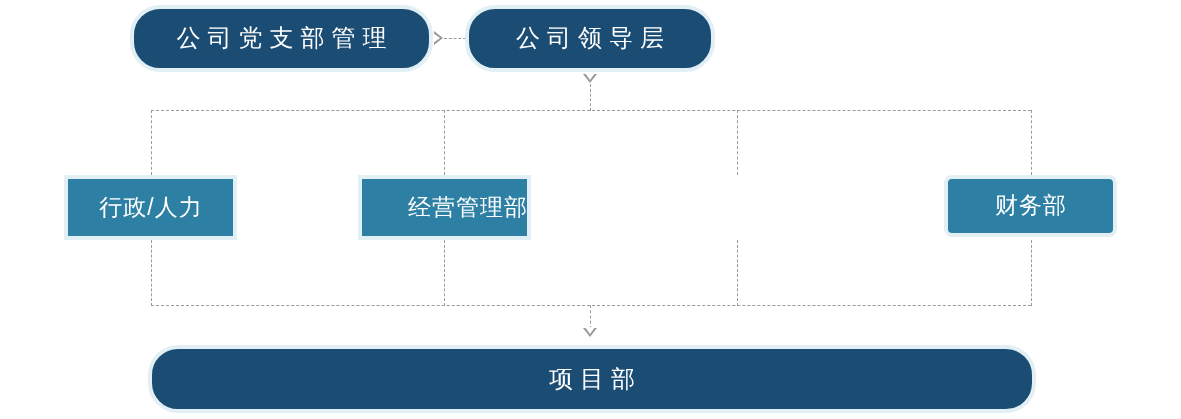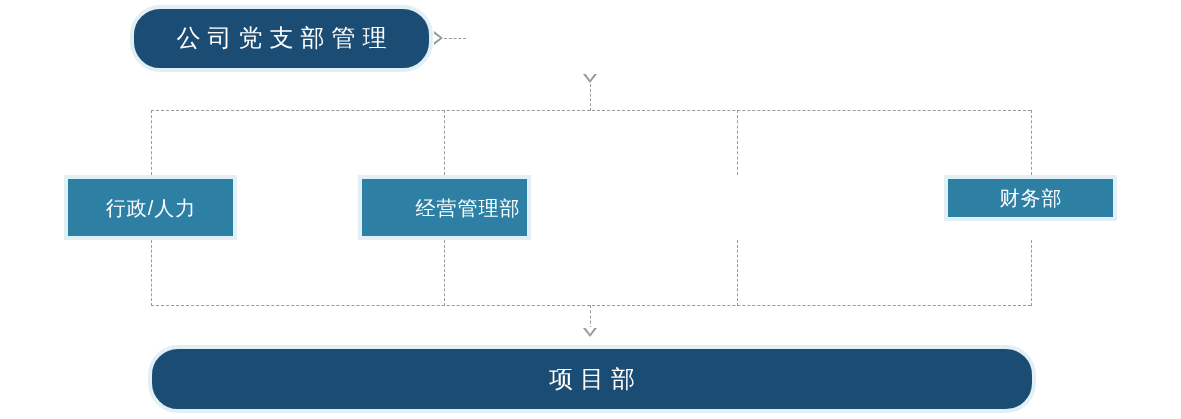--- a/index.html
+++ b/index.html
@@ -50,21 +50,21 @@
     letter-spacing: 7px;
     text-indent: 7px;              
     font-weight: 400;
   }
 
   
   .node.level-mid {
     background: #2d7fa4;
   }
   .node.level-mid .node-label {
-    font-size: 20px;
+    font-size: 23px;
     letter-spacing: 1px;
     text-indent: 1px;
     font-weight: 400;
   }
 
   
   .conn-h {
     position: absolute;
     height: 0;
     border-top: 1px dashed #9a9a9a;
@@ -124,41 +124,44 @@
 
 <div id="org-chart">
 
   <div class="node level-top" style="left:130px; top:5px; width:303px; height:67px;">
     <span class="node-label">公司党支部管理</span>
   </div>
 
   <div class="conn-h" style="left:444px; top:38px; width:22px;"></div>
   <div class="arrow-right" style="left:434px; top:31px;"></div>
 
+  <div class="node level-top" style="left:465px; top:5px; width:250px; height:67px;">
+    <span class="node-label">公司领导层</span>
+  </div>
 
   <div class="arrow-down" style="left:583px; top:74px;"></div>
   <div class="conn-v" style="left:590px; top:84px; height:27px;"></div>
 
   <div class="conn-h" style="left:151px; top:110px; width:880px;"></div>
 
   <div class="conn-v" style="left:151px;  top:110px; height:65px;"></div>
   <div class="conn-v" style="left:444px;  top:110px; height:65px;"></div>
   <div class="conn-v" style="left:737px;  top:110px; height:65px;"></div>
   <div class="conn-v" style="left:1031px; top:110px; height:65px;"></div>
 
   <div class="node level-mid" style="left:64px; top:175px; width:173px; height:65px;">
     <span class="node-label">行政/人力</span>
   </div>
 
   <div class="node level-mid" style="left:358px; top:175px; width:173px; height:65px;padding-left:46px;">
     <span class="node-label">经营管理部</span>
   </div>
 
 
-  <div class="node level-mid" style="left:944px; top:175px; width:173px; height:46px;">
+  <div class="node level-mid" style="left:944px; top:175px; width:173px; height:62px;border-radius:8px;">
     <span class="node-label">财务部</span>
   </div>
 
   <div class="conn-v" style="left:151px;  top:240px; height:66px;"></div>
   <div class="conn-v" style="left:444px;  top:240px; height:66px;"></div>
   <div class="conn-v" style="left:737px;  top:240px; height:66px;"></div>
   <div class="conn-v" style="left:1031px; top:240px; height:66px;"></div>
 
   <div class="conn-h" style="left:151px; top:305px; width:880px;"></div>
 

